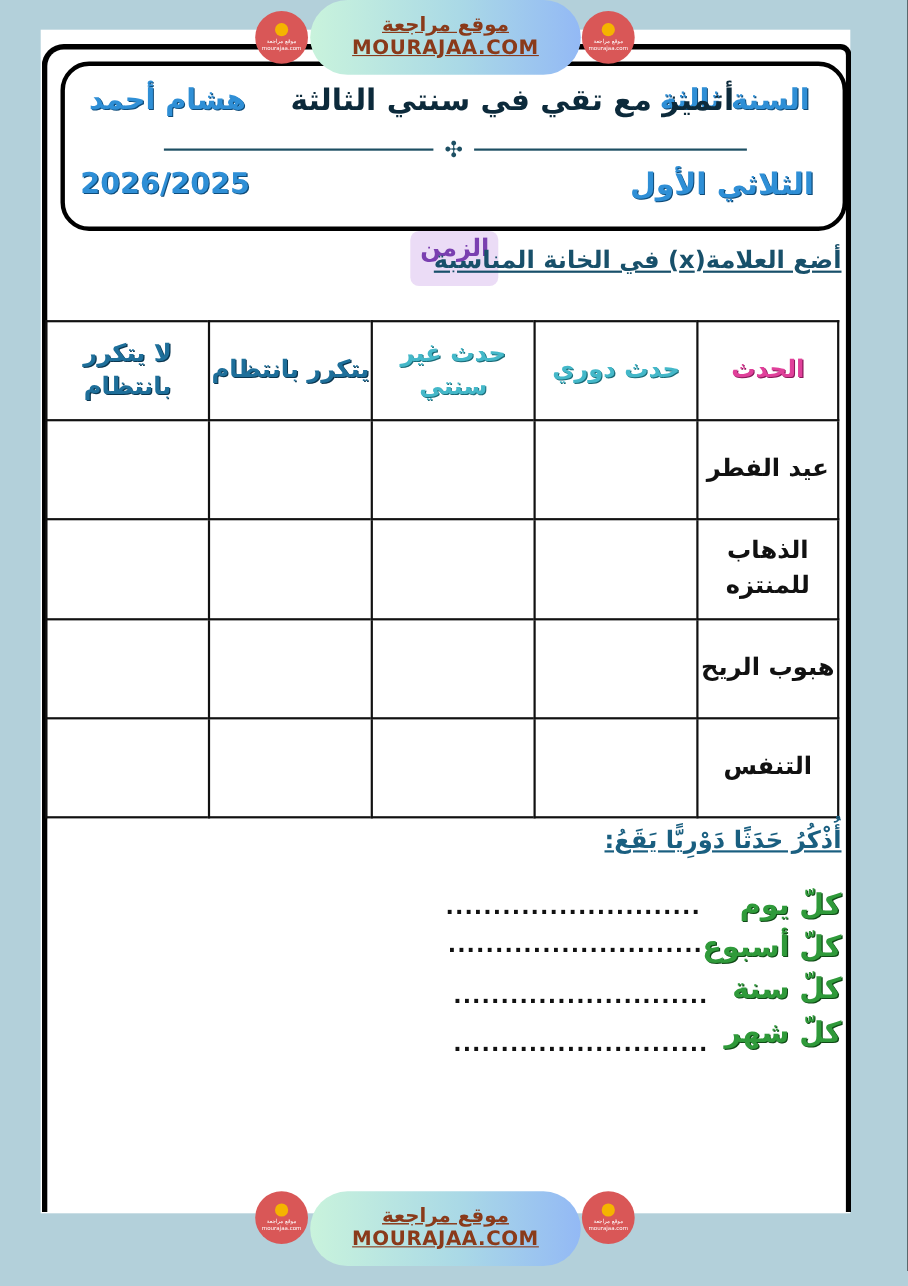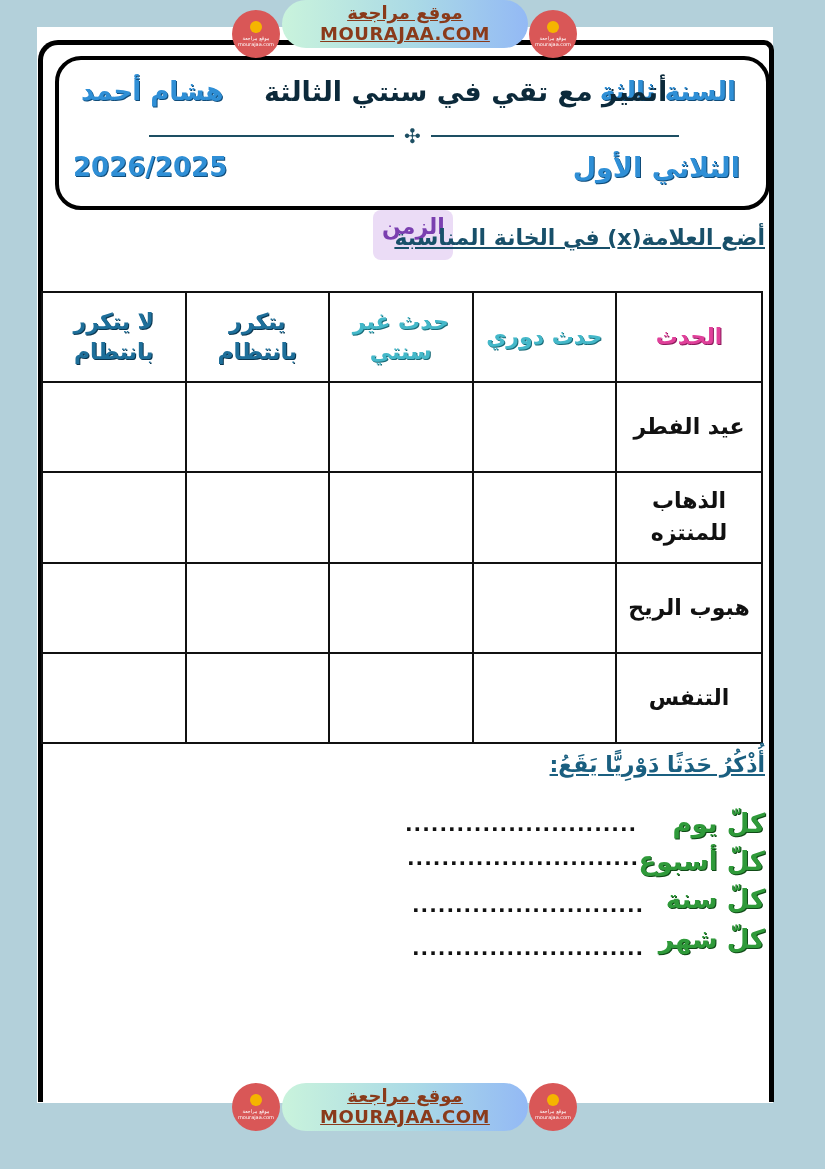--- a/index.html
+++ b/index.html
@@ -24,21 +24,21 @@
     }
     .hdr-text { position: absolute; font-weight: bold; white-space: nowrap; direction: rtl; }
     .hdr-blue { color: #2f8fd6; text-shadow: 1px 1px 0 #0f4c7a; font-size: 26px; }
     .hdr-title { color: #0c2a3b; font-size: 27px; }
     .hdr-sub { color: #e25757; text-shadow: 1px 1px 0 #8a2222; font-size: 28px; }
     .ornament { position: absolute; left: 90px; top: 73px; width: 530px; height: 6px; }
     .ornament .line { position: absolute; top: 2px; height: 2px; background: #1d4f63; }
     .ornament .star { position: absolute; left: 255px; top: -9px; color: #1d4f63; font-size: 20px; }
 
     .banner {
-      position: absolute; width: 246px; height: 48px; border-radius: 34px;
+      position: absolute; width: 246px; height: 68px; border-radius: 34px;
       background: linear-gradient(90deg, #c9f3dc 0%, #aad9e6 55%, #93b9f5 100%);
       display: flex; flex-direction: column; align-items: center; justify-content: center;
       color: #8a3a1a; font-weight: bold; text-decoration: underline;
     }
     .banner .ar { font-size: 18px; direction: rtl; text-decoration: underline; line-height: 20px; }
     .banner .en { font-size: 18px; letter-spacing: 0.5px; line-height: 22px; }
     .logo {
       position: absolute; width: 48px; height: 48px; border-radius: 50%;
       background: #d95757; display: flex; flex-direction: column; align-items: center; justify-content: center;
     }
@@ -59,21 +59,21 @@
 
     table.events {
       position: absolute; left: 41px; top: 291px; width: 722px; height: 453px;
       border-collapse: collapse; direction: rtl; table-layout: fixed;
     }
     table.events td, table.events th {
       border: 2.5px solid #111; text-align: center; vertical-align: middle;
     }
     table.events th { height: 90px; font-weight: bold; font-size: 22px; line-height: 30px; }
     table.events td { height: 90px; }
-    th.col-event { color: #e0409a; text-shadow: 1px 1px 0 #8a1a5a; width: 146px; }
+    th.col-event { color: #e0409a; text-shadow: 1px 1px 0 #8a1a5a; width: 128px; }
     th.col-periodic, th.col-nonperiodic { color: #44b8c9; text-shadow: 1px 1px 0 #1a6b78; }
     th.col-regular, th.col-irregular { color: #1e6f9a; text-shadow: 1px 1px 0 #0a3650; }
     td.event-name { font-size: 22px; font-weight: bold; color: #111; line-height: 32px; }
 
     .section2-title {
       position: absolute; right: 60px; top: 752px; color: #1a5f80; font-weight: bold; font-size: 22px;
       text-decoration: underline; direction: rtl; white-space: nowrap; text-align: right;
     }
     .period-label {
       position: absolute; right: 60px; color: #2f9a3a; text-shadow: 1px 1px 0 #0f4a16; font-weight: bold;

